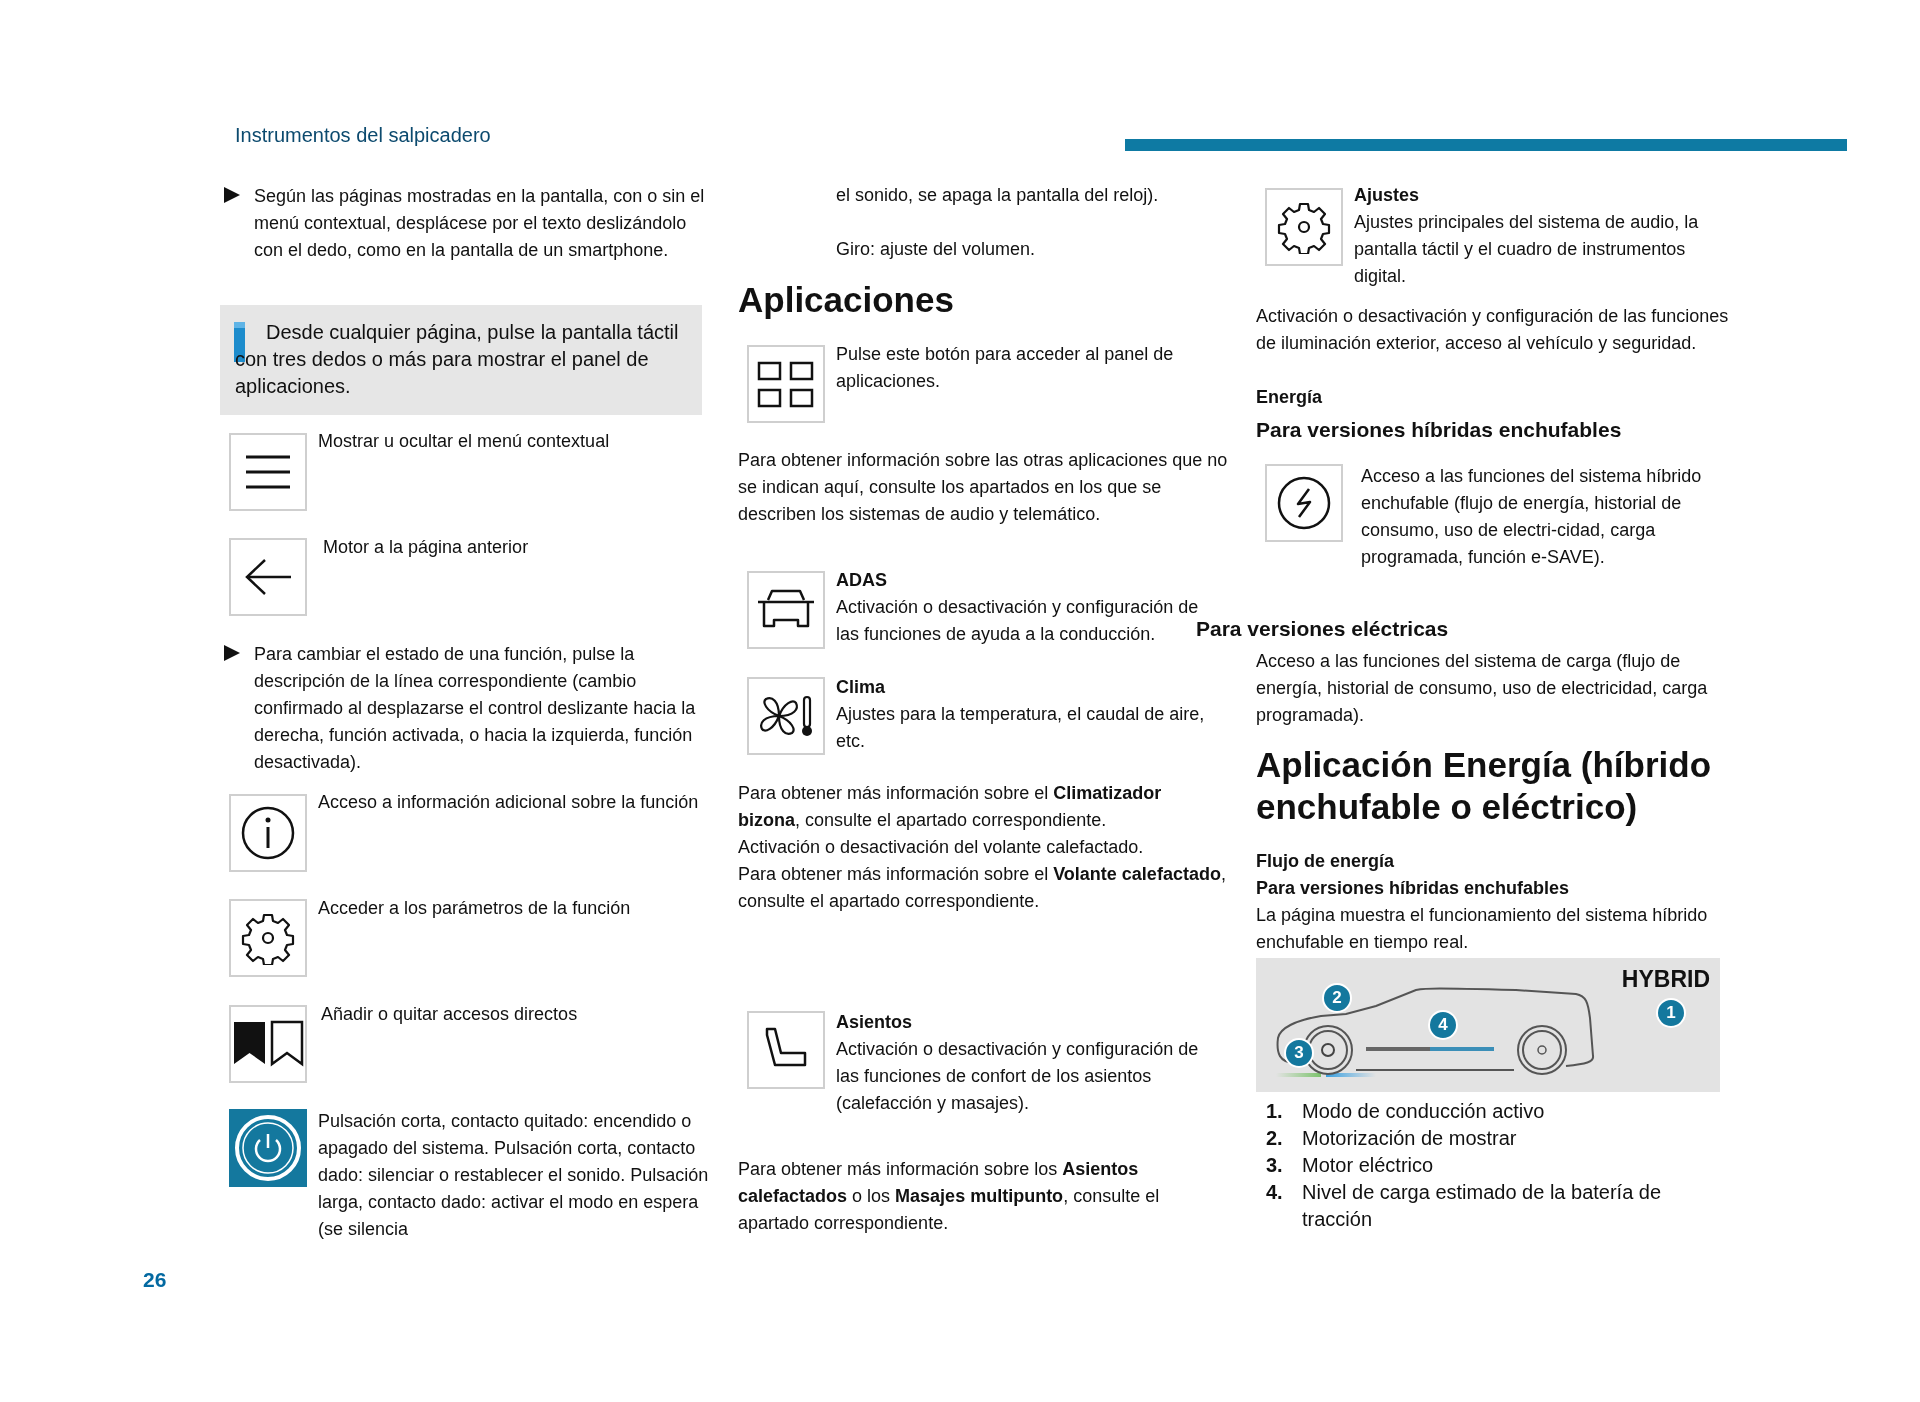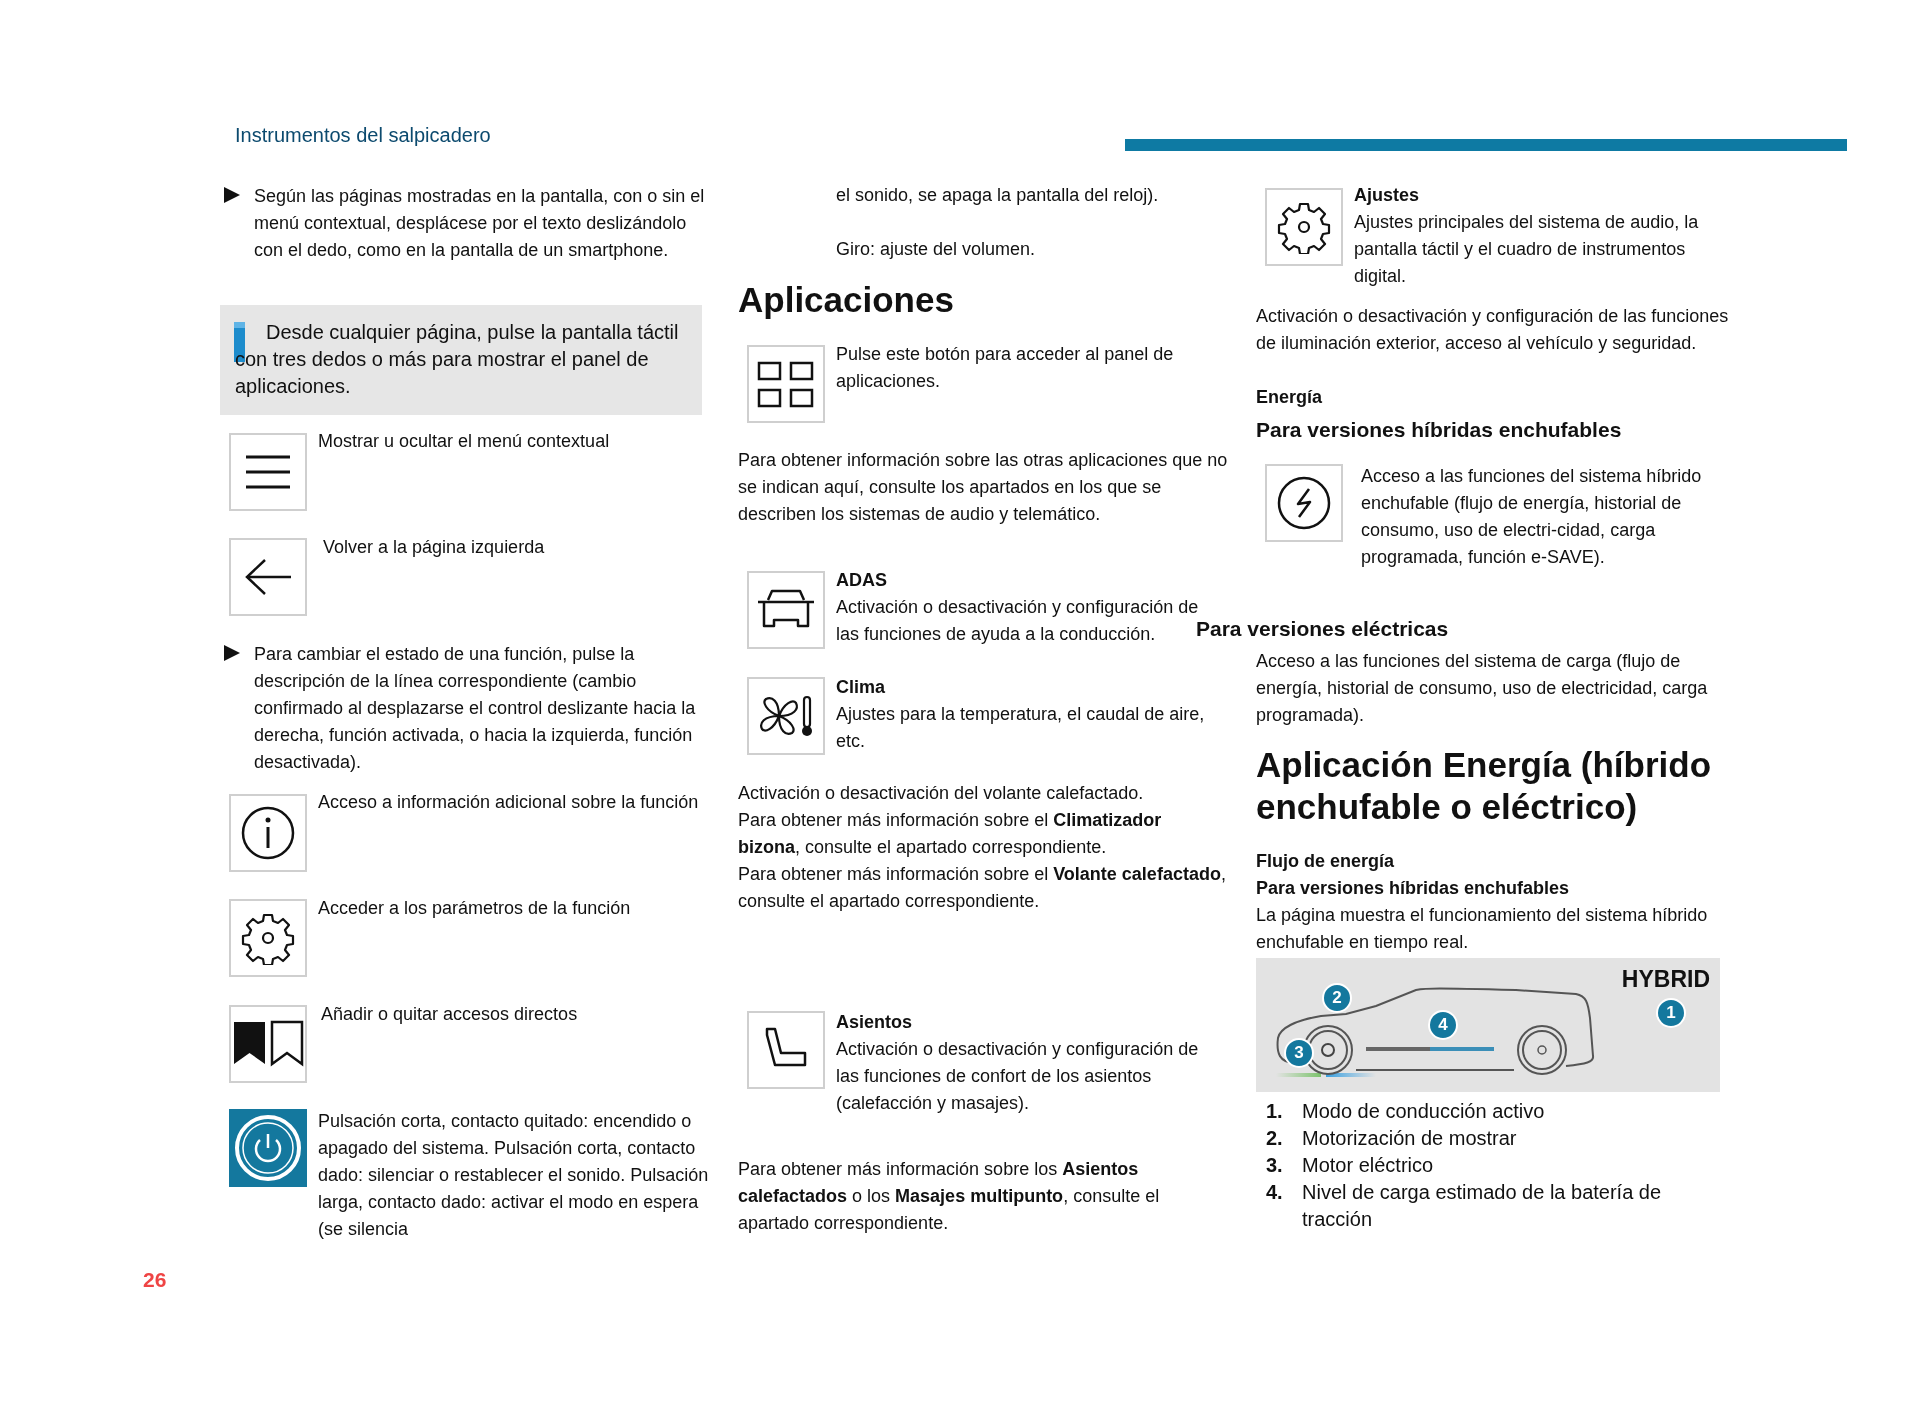--- a/index.html
+++ b/index.html
@@ -15,21 +15,21 @@
   .info .ibar{position:absolute;left:14px;top:17px;width:11px;height:40px;background:#1d8ccc;}
   .info .ibar:before{content:"";position:absolute;left:0;top:0;width:11px;height:6px;background:#5fb4e6;}
   .info .txt{position:absolute;left:15px;top:14px;width:460px;font-size:20px;line-height:27px;text-indent:31px;}
   h2.sec{margin:0;font-weight:bold;font-size:35px;line-height:42px;color:#111;}
   .b{font-weight:bold;}
   .figure{left:1256px;top:958px;width:464px;height:134px;background:#e3e3e3;}
   .num{position:absolute;width:26px;height:26px;border-radius:50%;background:#14789e;border:2px solid #fff;color:#fff;font-weight:bold;font-size:17px;line-height:26px;text-align:center;box-sizing:content-box;}
   ol.leg{margin:0;padding:0;list-style:none;}
   ol.leg li{position:relative;padding-left:46px;font-size:20px;line-height:27px;}
   ol.leg li .n{position:absolute;left:10px;top:0;font-weight:bold;}
-  .pg{left:143px;top:1268px;font-size:21px;color:#ef4444;font-weight:bold;}
+  .pg{left:143px;top:1268px;font-size:21px;color:#0369a1;font-weight:bold;}
 </style>
 </head>
 <body>
 
 <div class="abs hdr">Instrumentos del salpicadero</div>
 <div class="abs bar"></div>
 
 <div class="bullet" style="left:224px;top:187px;"></div>
 <p class="p abs" style="left:254px;top:183px;width:455px;">Según las páginas mostradas en la pantalla, con o sin el menú contextual, desplácese por el texto deslizándolo con el dedo, como en la pantalla de un smartphone.</p>
 
@@ -46,21 +46,21 @@
   </svg>
 </div>
 <p class="p abs" style="left:318px;top:428px;width:390px;">Mostrar u ocultar el menú contextual</p>
 
 <div class="iconbox" style="left:229px;top:538px;">
   <svg width="50" height="40" viewBox="0 0 50 40">
     <polyline points="22,3 4,20 22,37" fill="none" stroke="#111" stroke-width="2.5"></polyline>
     <line x1="4" y1="20" x2="48" y2="20" stroke="#111" stroke-width="2.5"></line>
   </svg>
 </div>
-<p class="p abs" style="left:323px;top:534px;width:390px;">Volver a la página izquierda</p>
+<p class="p abs" style="left:323px;top:534px;width:390px;">Motor a la página anterior</p>
 
 <div class="bullet" style="left:224px;top:645px;"></div>
 <p class="p abs" style="left:254px;top:641px;width:462px;">Para cambiar el estado de una función, pulse la descripción de la línea correspondiente (cambio confirmado al desplazarse el control deslizante hacia la derecha, función activada, o hacia la izquierda, función desactivada).</p>
 
 <div class="iconbox" style="left:229px;top:794px;">
   <svg width="56" height="56" viewBox="0 0 56 56">
     <circle cx="28" cy="28" r="25" fill="none" stroke="#111" stroke-width="2.5"></circle>
     <circle cx="28" cy="15" r="2.5" fill="#111"></circle>
     <line x1="28" y1="22" x2="28" y2="43" stroke="#111" stroke-width="3"></line>
   </svg>
@@ -133,22 +133,22 @@
     </g>
     <circle cx="53" cy="40" r="5" fill="#111"></circle>
   </svg>
 </div>
 <div class="abs" style="left:836px;top:674px;width:390px;">
   <p class="p b">Clima</p>
   <p class="p">Ajustes para la temperatura, el caudal de aire, etc.</p>
 </div>
 
 <div class="abs" style="left:738px;top:780px;width:490px;">
+  <p class="p"><span>Para obtener más información sobre el </span><span class="b">Climatizador bizona</span><span>, consulte el apartado correspondiente.</span></p>
   <p class="p">Activación o desactivación del volante calefactado.</p>
-  <p class="p"><span>Para obtener más información sobre el </span><span class="b">Climatizador bizona</span><span>, consulte el apartado correspondiente.</span></p>
   <p class="p"><span>Para obtener más información sobre el </span><span class="b">Volante calefactado</span><span>, consulte el apartado correspondiente.</span></p>
 </div>
 
 <div class="iconbox" style="left:747px;top:1011px;">
   <svg width="50" height="50" viewBox="0 0 50 50">
     <path d="M6 4 H14 L20 28 H44 V40 H14 L6 10 Z" fill="none" stroke="#111" stroke-width="2.5" stroke-linejoin="round"></path>
   </svg>
 </div>
 <div class="abs" style="left:836px;top:1009px;width:390px;">
   <p class="p b">Asientos</p>

